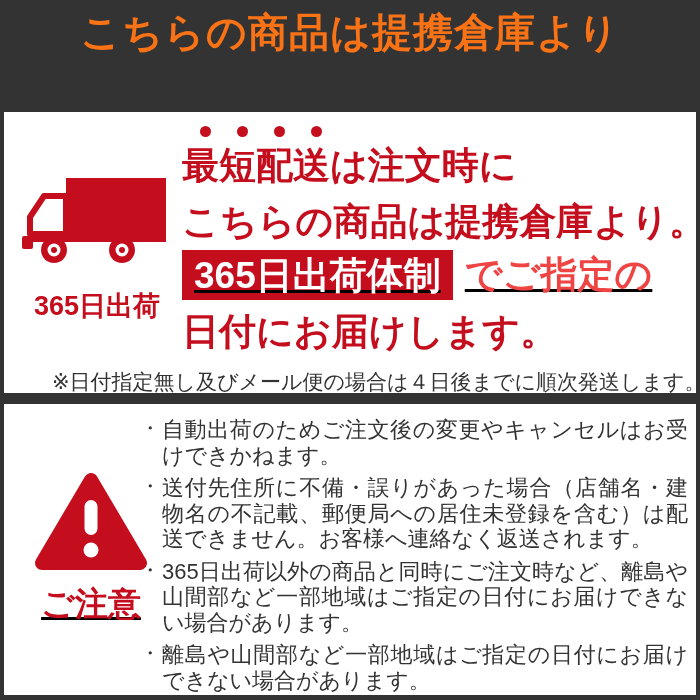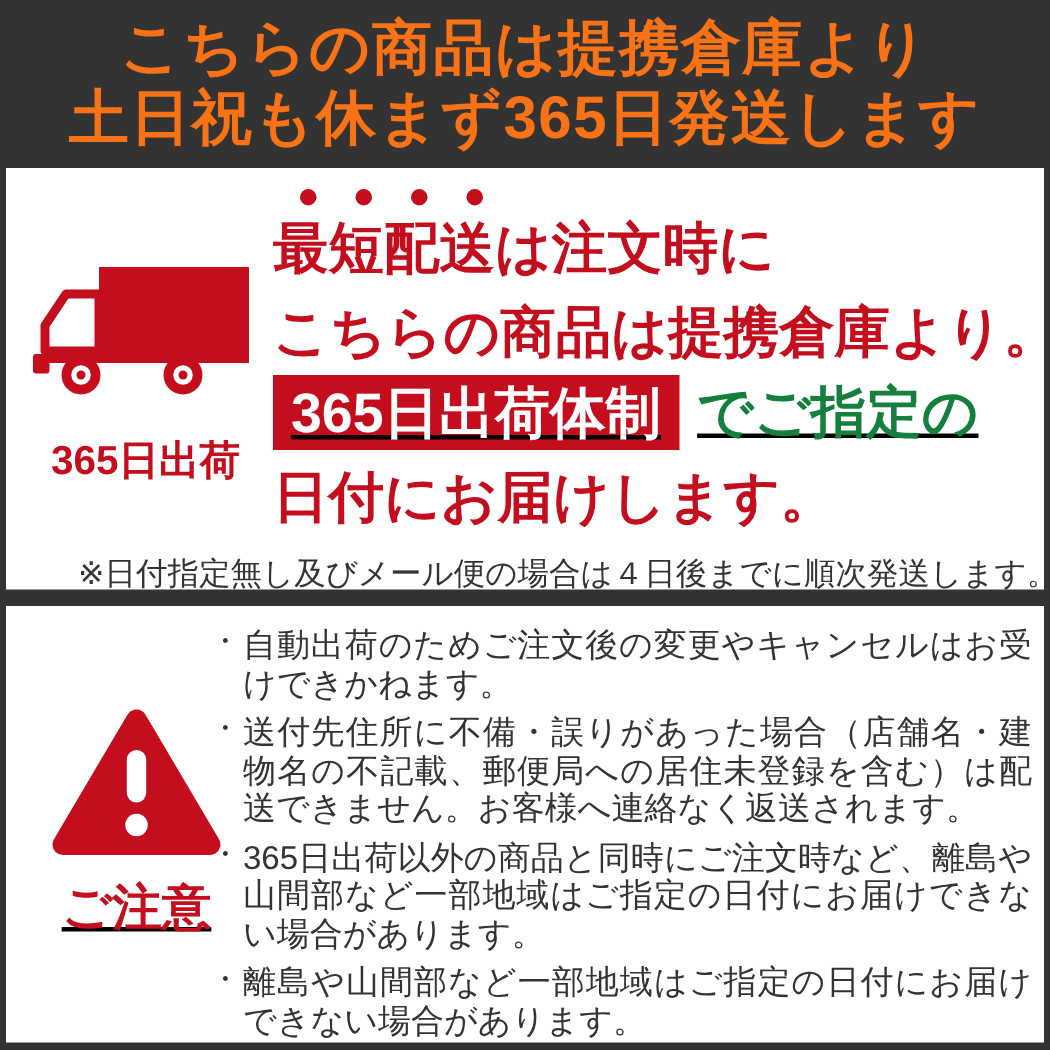--- a/index.html
+++ b/index.html
@@ -86,21 +86,21 @@
   }
   .hl-box {
     background: #c40e1e;
     color: #ffffff;
     font-size: 37px;
     font-weight: bold;
     line-height: 1;
     padding: 7px 12px 6px 12px;
   }
   .hl-after {
-    color: #15803d;
+    color: #ef4444;
     font-size: 37px;
     font-weight: bold;
   }
   .note {
     position: absolute;
     left: 0; top: 256px;
     width: 100%;
     text-align: center;
     font-size: 21px;
     color: #333333;
@@ -145,21 +145,20 @@
     font-size: 20px;
   }
 </style>
 </head>
 <body>
 
 <div class="stage">
 
   <div class="header">
     <div>こちらの商品は提携倉庫より</div>
-    <div>土日祝も休まず365日発送します</div>
   </div>
 
   <div class="panel panel--shipping">
 
     <div class="truck-box">
       <span>
         <svg width="150" height="88" viewBox="0 0 150 88" xmlns="http://www.w3.org/2000/svg">
           <rect x="44" y="2" width="100" height="58" fill="#c40e1e"></rect>
           <path d="M44,20 L22,20 L8,41 L8,58 L44,58 Z" fill="#ffffff" stroke="#c40e1e" stroke-width="6" stroke-linejoin="round"></path>
           <rect x="8" y="56" width="136" height="10" fill="#c40e1e"></rect>

